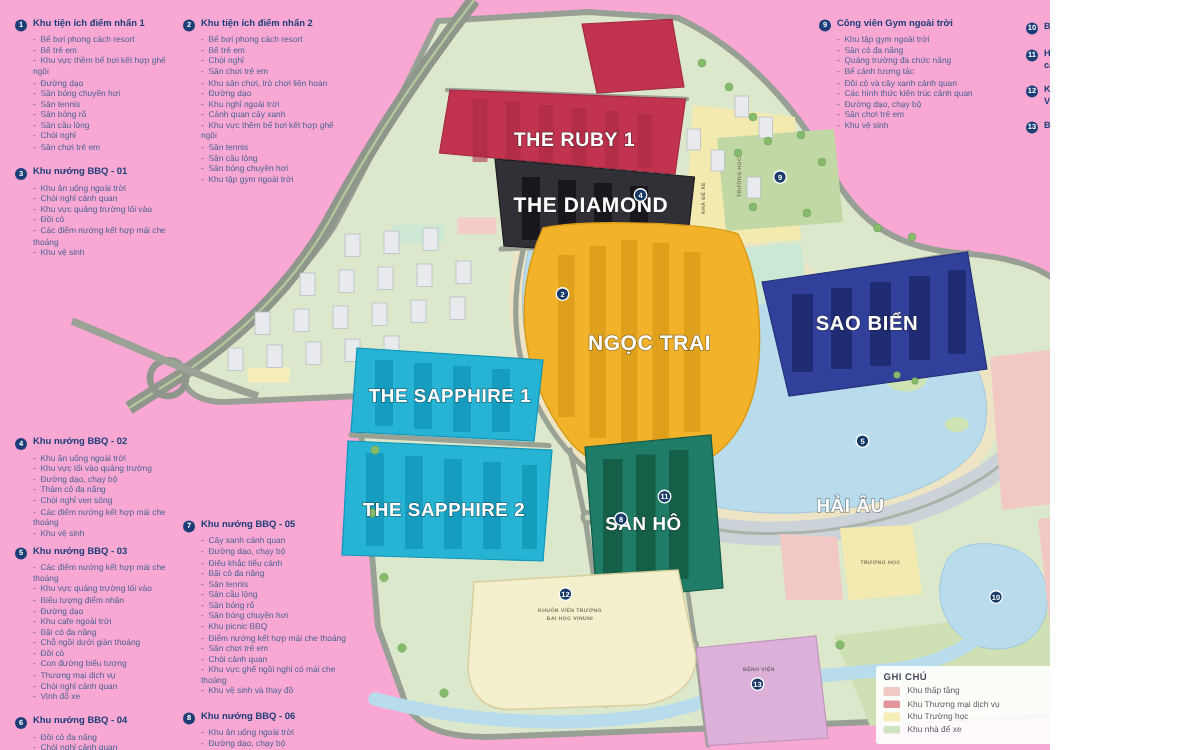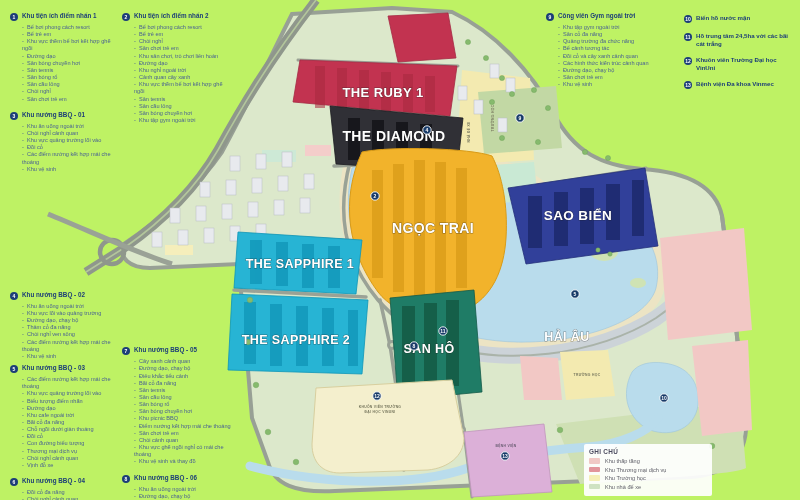--- a/index.html
+++ b/index.html
@@ -1,16 +1,16 @@
 <!DOCTYPE html>
 <html><head>
 <meta charset="utf-8">
 <style>
   html,body{margin:0;padding:0;}
-  .canvas{position:relative;width:800px;height:500px;background:#bef264;overflow:hidden;
+  .canvas{position:relative;width:700px;height:500px;background:#f9a8d4;overflow:hidden;
           font-family:"Liberation Sans",sans-serif;}
   svg{position:absolute;left:0;top:0;font-family:"Liberation Sans",sans-serif;}
 
   
   .lcol{position:absolute;z-index:5;}
   #col1{left:10px;top:12px;width:106px;}
   #col2{left:122px;top:12px;width:112px;}
   #gymcol{left:546px;top:12px;width:118px;}
   #rightcol{left:684px;top:14px;width:112px;}
   .lsec{margin-bottom:8px;}

